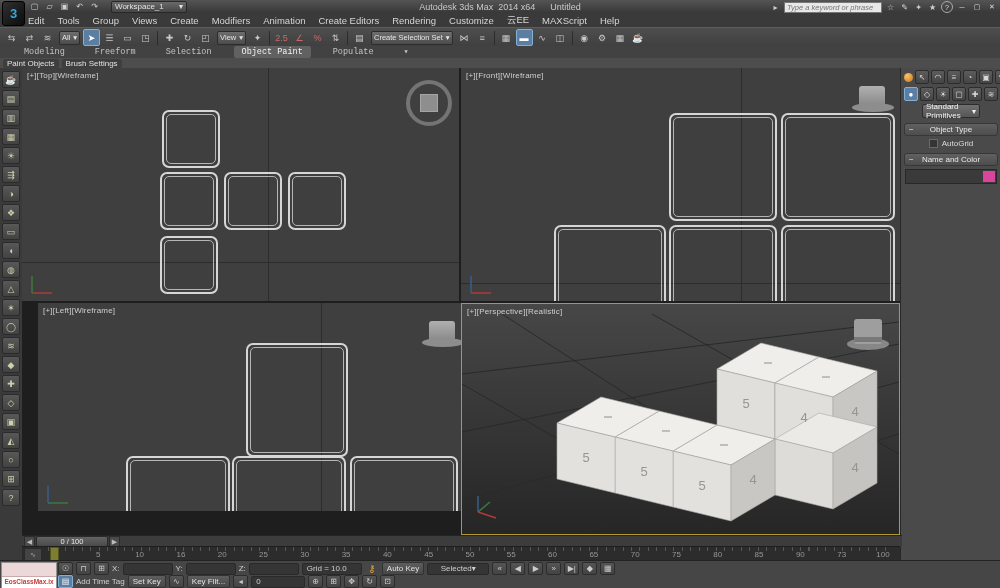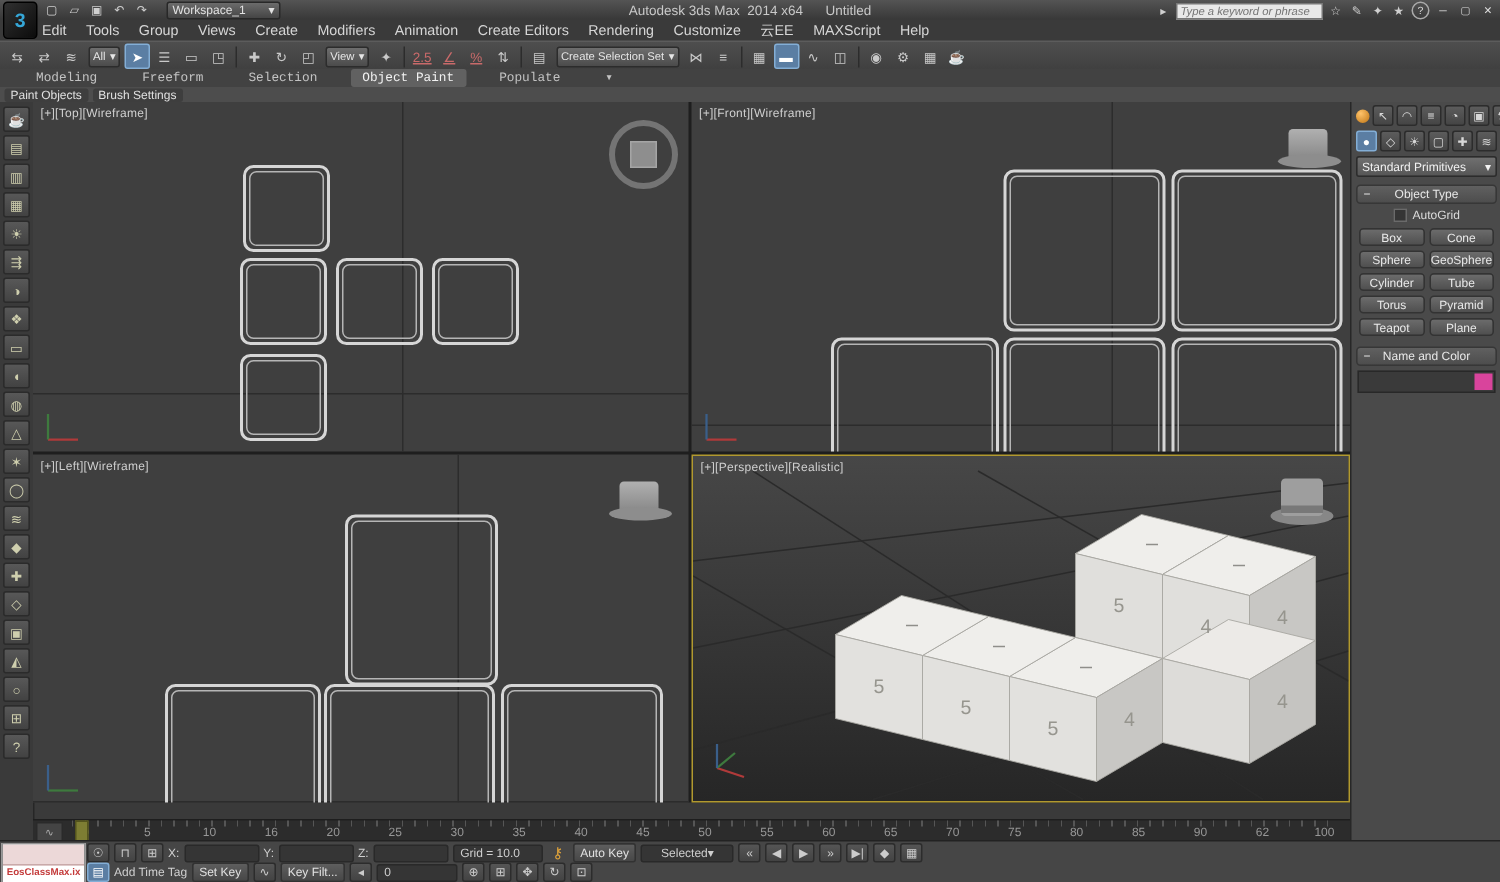--- a/index.html
+++ b/index.html
@@ -16,57 +16,57 @@
   .sic{width:11px;height:10px;display:flex;align-items:center;justify-content:center;font-size:8px;color:#d0d0d0;}
   .helpc{width:10px;height:10px;border:1px solid #aaa;border-radius:50%;display:flex;align-items:center;justify-content:center;font-size:7px;color:#ddd;}
   .winb{width:12px;height:10px;display:flex;align-items:center;justify-content:center;font-size:7px;color:#ddd;}
   
   .menubar{position:absolute;left:28px;top:13px;height:14px;display:flex;gap:13px;align-items:center;font-size:9.5px;color:#d6d6d6;}
   .menu-item{cursor:default;}
   
   .maintb{position:absolute;left:0;top:27px;width:1000px;height:19px;background:linear-gradient(#4e4e4e,#3f3f3f);border-top:1px solid #5c5c5c;border-bottom:1px solid #242424;display:flex;align-items:center;padding-left:3px;gap:1px;}
   .ticn{width:15px;height:15px;display:flex;align-items:center;justify-content:center;font-size:9px;color:#c9c9c9;border-radius:2px;border:1px solid transparent;}
   .ticn.hl{background:#5b7ea3;border:1px solid #83aed6;color:#fff;}
-  .ticn.red{color:#c96a6a;text-decoration:underline;}
+  .ticn.red{color:#c96a6a;}
   .tdd{height:12px;background:linear-gradient(#6e6e6e,#4b4b4b);border:1px solid #2c2c2c;border-radius:2px;font-size:7.5px;display:flex;align-items:center;padding:0 2px;gap:3px;color:#e6e6e6;margin:0 2px;}
   .tsep{width:1px;height:14px;background:#2c2c2c;margin:0 2px;}
   
   .rtabs{position:absolute;left:0;top:46px;width:1000px;height:12px;background:#424242;display:flex;gap:14px;padding-left:16px;font-size:8.5px;align-items:center;color:#c3c3c3;}
   .rtab{padding:0 8px;line-height:12px;font-family:Liberation Mono, monospace;}
   .rtab.active{background:#616161;color:#f2f2f2;border-radius:2px;}
   .rsub{position:absolute;left:0;top:58px;width:1000px;height:10px;background:#4d4d4d;border-bottom:1px solid #272727;display:flex;gap:3px;padding-left:3px;font-size:8px;color:#e0e0e0;align-items:center;}
   .rsubitem{background:#3e3e3e;padding:0 4px;line-height:9px;border-radius:2px;}
   
   .rail{position:absolute;left:0;top:68px;width:22px;height:477px;background:#3a3a3a;border-right:1px solid #262626;display:flex;flex-direction:column;align-items:center;padding-top:3px;gap:2px;}
   .ricn{width:16px;height:15px;background:linear-gradient(#585858,#424242);border:1px solid #2b2b2b;border-radius:2px;font-size:9px;color:#cfcfae;display:flex;align-items:center;justify-content:center;flex:none;}
   
   .vpbed{position:absolute;left:22px;top:68px;width:878px;height:467px;background:#1e1e1e;}
   .vp{position:absolute;background:#3f3f3f;overflow:hidden;}
   #vpTop{left:0;top:0;width:437px;height:233px;}
   #vpFront{left:439px;top:0;width:439px;height:233px;}
-  #vpLeft{left:0;top:235px;width:437px;height:232px;}
+  #vpLeft{left:16px;top:235px;width:437px;height:208px;}
   #vpPersp{left:439px;top:235px;width:437px;height:230px;background:linear-gradient(#474747,#262626);border:1px solid #b1992f;}
   .vplabel{position:absolute;top:3px;left:5px;color:#cfcfcf;font-size:8px;z-index:4;letter-spacing:0.2px;}
   .axv{position:absolute;top:0;bottom:0;width:1px;background:#2c2c2c;}
   .axh{position:absolute;left:0;right:0;height:1px;background:#2c2c2c;}
   .sq{position:absolute;border:2px solid #d6d6d6;border-radius:7px;}
   .sq i{position:absolute;inset:2px;border:1px solid #b5b5b5;border-radius:5px;display:block;}
   .hat{position:absolute;width:42px;height:28px;}
   .hat .crown{position:absolute;left:7px;top:0;width:26px;height:20px;background:linear-gradient(#b0b0b0,#888);border-radius:3px 3px 0 0;}
   .hat .brim{position:absolute;left:0;top:17px;width:42px;height:9px;background:#8d8d8d;border-radius:50%;}
   .ringobj{position:absolute;width:38px;height:38px;border:4px solid #747474;border-radius:50%;display:flex;align-items:center;justify-content:center;}
   .ringobj i{width:16px;height:16px;background:#8e8e8e;border:1px solid #a5a5a5;display:block;}
   .tripod{position:absolute;left:4px;bottom:3px;z-index:3;}
   
   .cpanel{position:absolute;left:900px;top:68px;width:100px;height:492px;background:#4a4a4a;border-left:1px solid #272727;font-size:8.5px;}
   .cptabs{display:flex;gap:2px;padding:2px 3px 1px;align-items:center;}
   .cpdot{width:9px;height:9px;border-radius:50%;background:radial-gradient(circle at 35% 30%,#ffc36a,#c07514);flex:none;}
   .cpt{width:12px;height:12px;background:linear-gradient(#5c5c5c,#454545);border:1px solid #2c2c2c;border-radius:2px;display:flex;align-items:center;justify-content:center;font-size:8px;color:#d8d8d8;flex:none;}
   .cpt.active{background:#5b7ea3;border-color:#83aed6;color:#fff;}
-  .cpdd{margin:2px 3px;height:12px;background:linear-gradient(#707070,#565656);border:1px solid #2c2c2c;border-radius:2px;display:flex;align-items:center;justify-content:space-between;padding:0 3px;color:#f2f2f2;font-size:8px;}
+  .cpdd{margin:2px 21px;height:12px;background:linear-gradient(#707070,#565656);border:1px solid #2c2c2c;border-radius:2px;display:flex;align-items:center;justify-content:space-between;padding:0 3px;color:#f2f2f2;font-size:8px;}
   .roll{margin:5px 3px 2px;height:11px;background:linear-gradient(#606060,#4d4d4d);border:1px solid #373737;border-radius:3px;display:flex;align-items:center;justify-content:center;position:relative;color:#e8e8e8;font-size:8px;}
   .roll .minus{position:absolute;left:4px;}
   .autogrid{display:flex;align-items:center;gap:4px;justify-content:center;margin:3px 0 2px;color:#dcdcdc;font-size:8px;}
   .cb{width:7px;height:7px;background:#353535;border:1px solid #6a6a6a;}
   .objgrid{display:grid;grid-template-columns:1fr 1fr;gap:3px 3px;padding:2px 5px;}
   .objbtn{height:12px;background:linear-gradient(#6c6c6c,#4f4f4f);border:1px solid #333;border-radius:3px;color:#e9e9e9;font-size:8px;font-family:"Liberation Sans",sans-serif;padding:0;}
   .namefield{margin:3px 4px;height:13px;background:#3a3a3a;border:1px solid #282828;display:flex;align-items:center;}
   .namefield .nf{flex:1;height:100%;}
   .swatch{width:12px;height:11px;margin:1px;flex:none;}
   
@@ -425,43 +425,35 @@
       <span>▾</span>
     </div>
     <div class="roll">
       <span class="minus">−</span>
       <span>Object Type</span>
     </div>
     <div class="autogrid">
       <span class="cb"></span>
       <span>AutoGrid</span>
     </div>
-    <div class="objgrid">
-
-    <button class="objbtn">Box</button>
-        <button class="objbtn">Cone</button>
-        <button class="objbtn">Sphere</button>
-        <button class="objbtn">GeoSphere</button>
-        <button class="objbtn">Cylinder</button>
-        <button class="objbtn">Tube</button>
-        <button class="objbtn">Torus</button>
-        <button class="objbtn">Pyramid</button>
-        <button class="objbtn">Teapot</button>
-        <button class="objbtn">Plane</button>
-      </div>
     <div class="roll">
       <span class="minus">−</span>
       <span>Name and Color</span>
     </div>
     <div class="namefield">
       <span class="nf"></span>
       <span class="swatch" style="background: rgb(217, 68, 156);"></span>
     </div>
   </div>
 
+  <div class="tslider">
+    <span class="tsbtn">◀</span>
+    <span class="tshandle">0 / 100</span>
+    <span class="tsbtn">▶</span>
+  </div>
   <div class="truler">
     <span class="trbtn">∿</span>
     <div class="tickstrip"></div>
     <div class="ticks">
 
     <span class="tick">0</span>
         <span class="tick">5</span>
         <span class="tick">10</span>
         <span class="tick">16</span>
         <span class="tick">20</span>
@@ -472,21 +464,21 @@
         <span class="tick">45</span>
         <span class="tick">50</span>
         <span class="tick">55</span>
         <span class="tick">60</span>
         <span class="tick">65</span>
         <span class="tick">70</span>
         <span class="tick">75</span>
         <span class="tick">80</span>
         <span class="tick">85</span>
         <span class="tick">90</span>
-        <span class="tick">62</span>
+        <span class="tick">73</span>
         <span class="tick">100</span>
       </div>
     <div class="tmarker" style="left:28px"></div>
   </div>
 
   <div class="sbar">
     <div class="wm">
       <div class="wmtop"></div>
       <div class="wmtext">EosClassMax.ix</div>
     </div>

